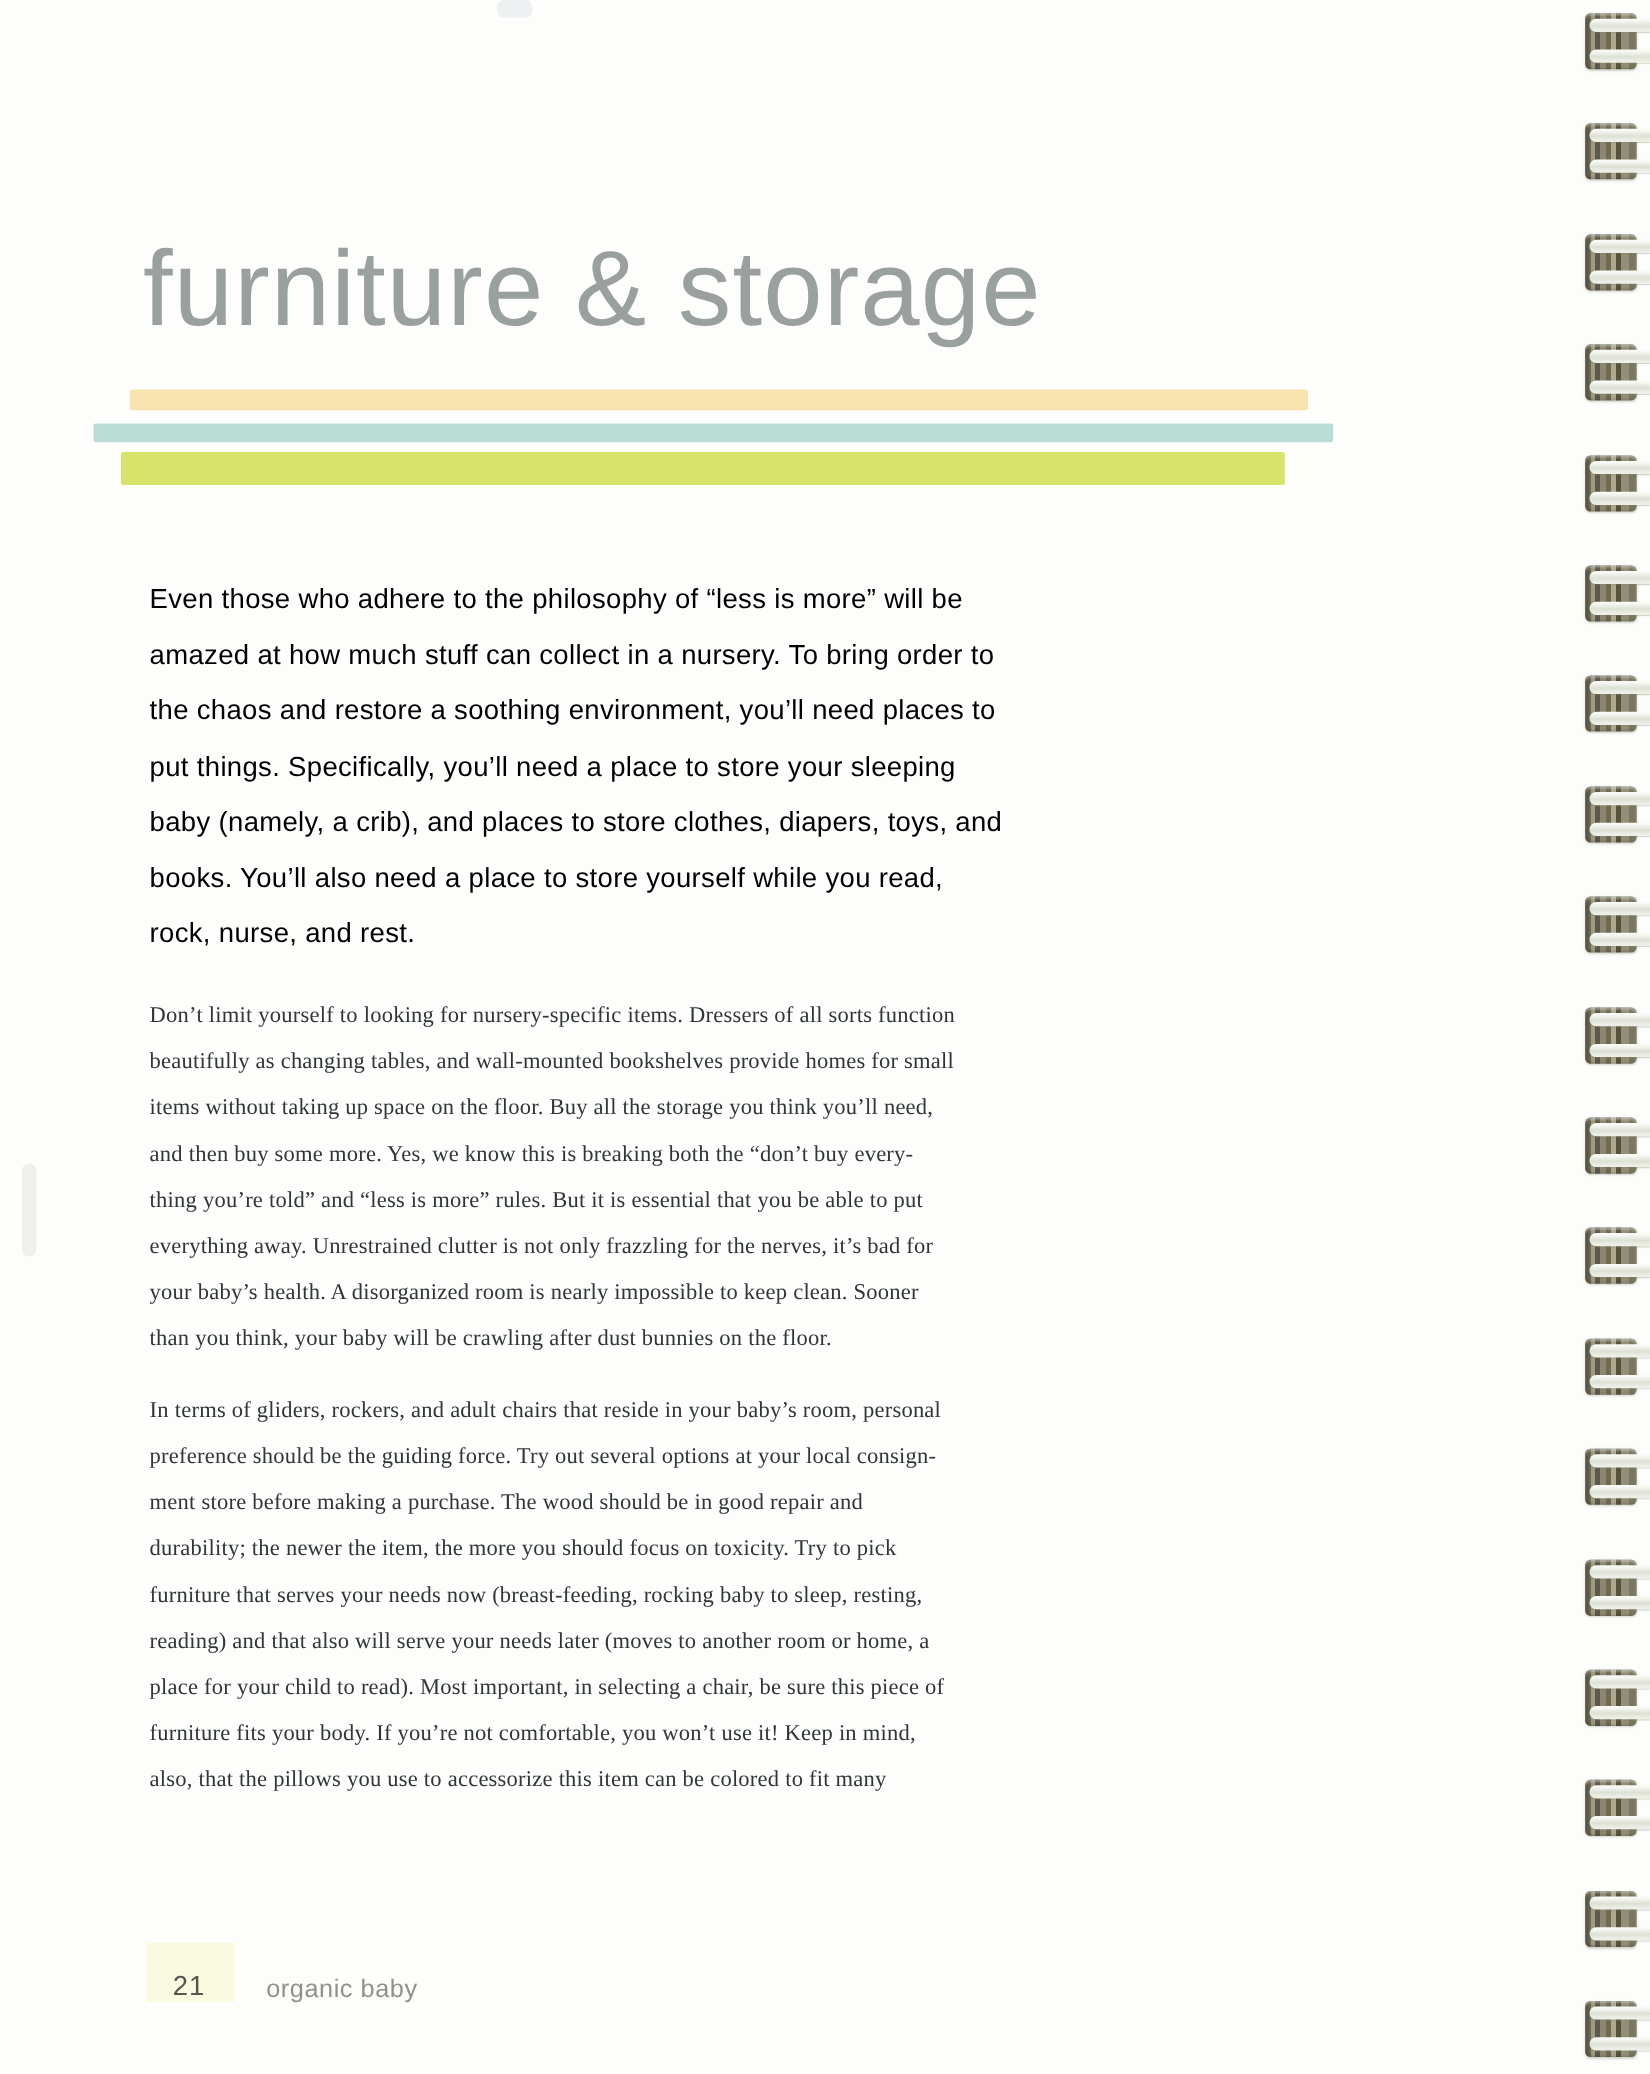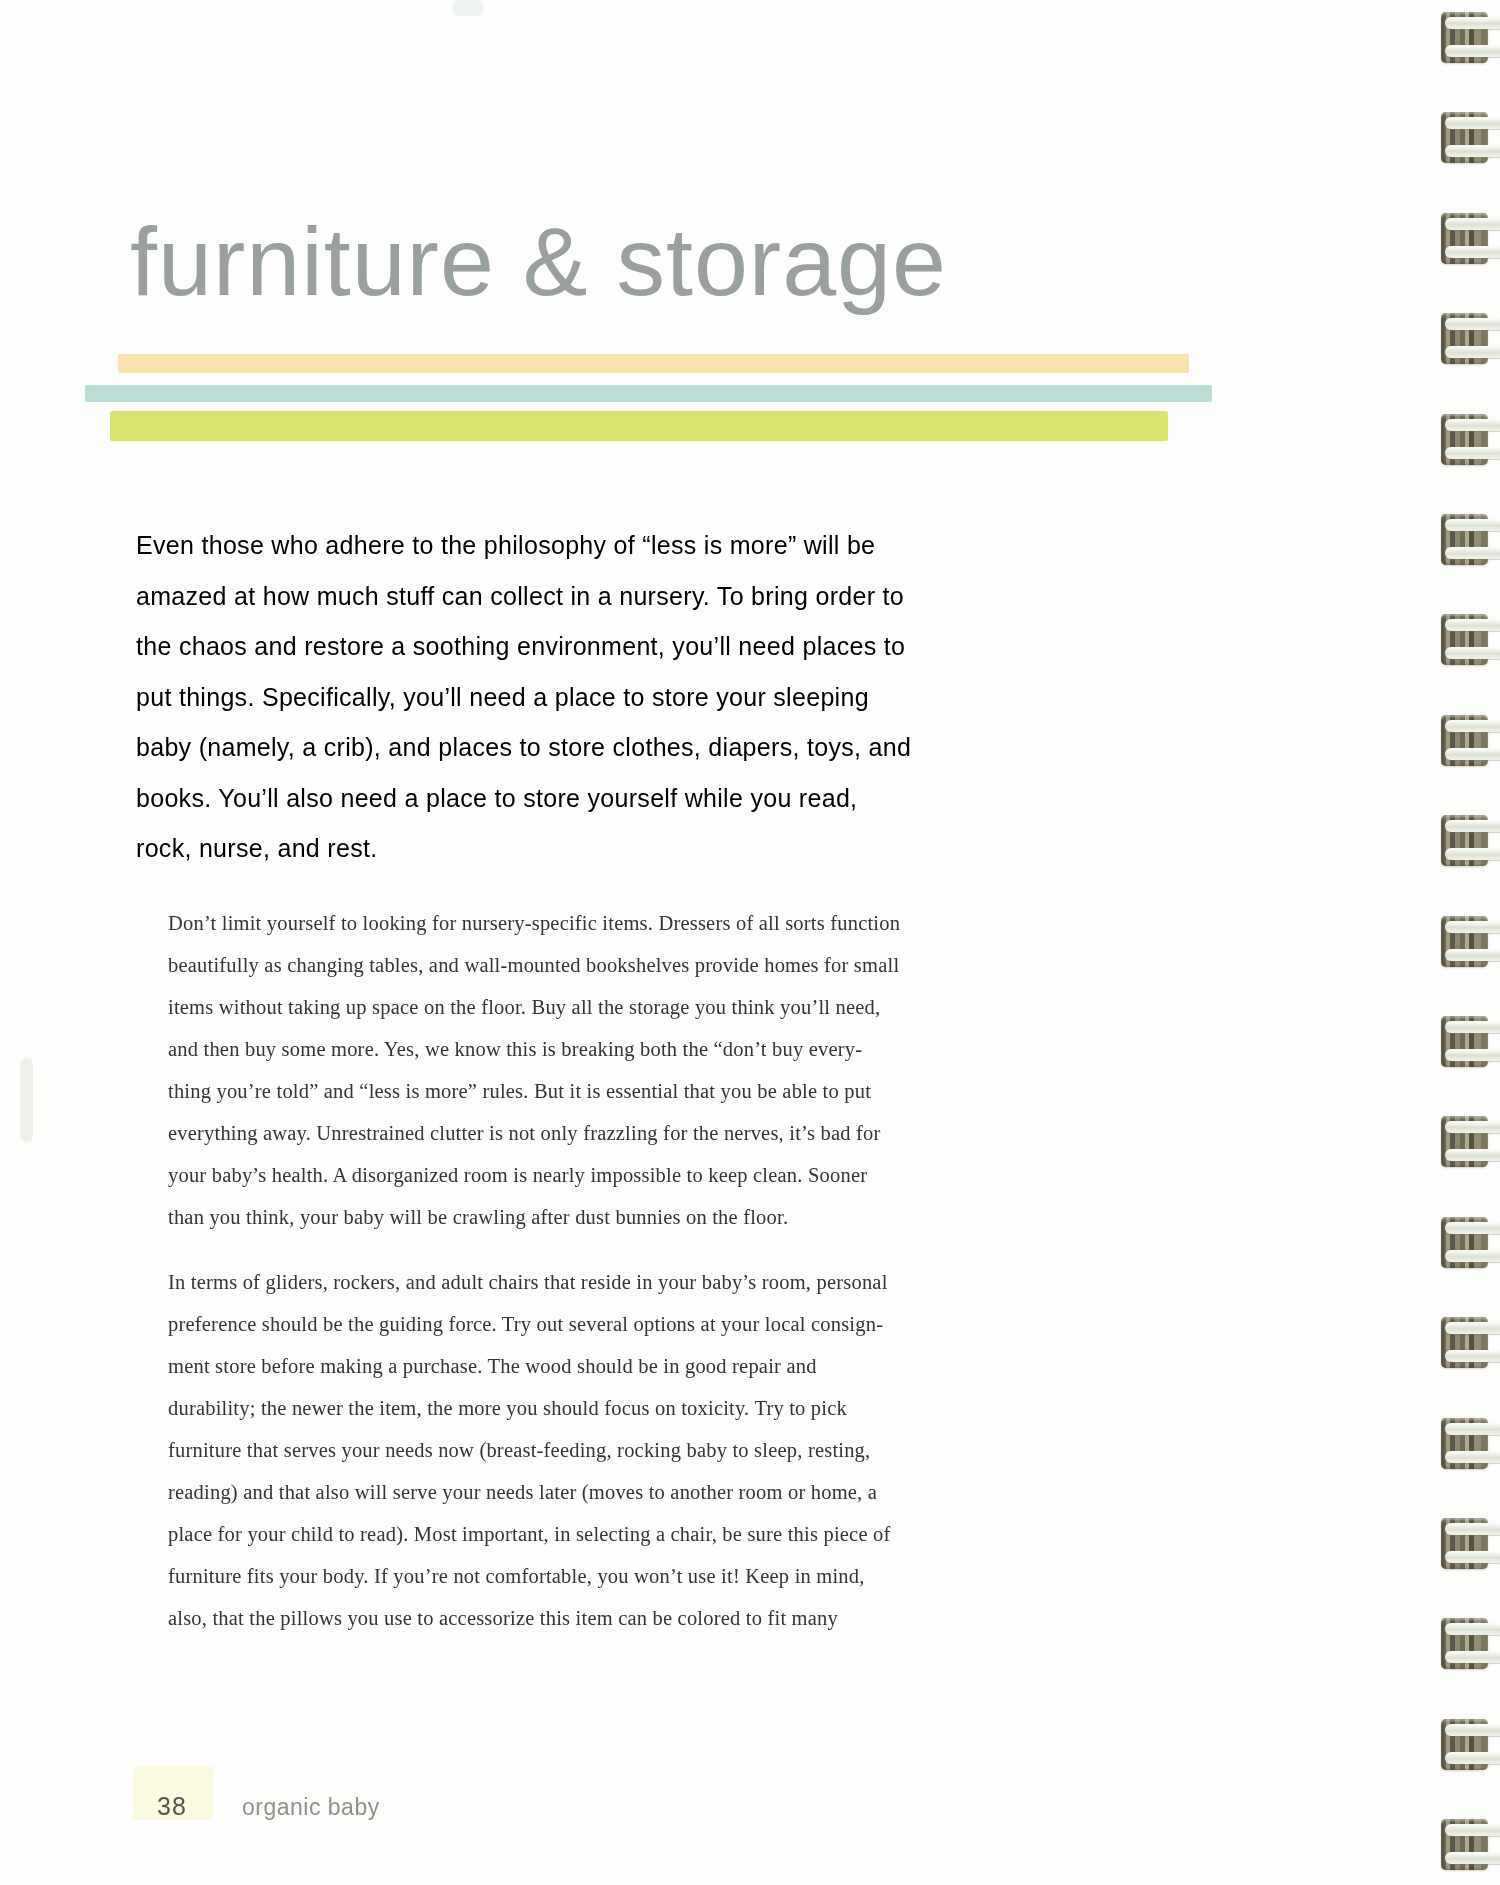--- a/index.html
+++ b/index.html
@@ -31,21 +31,20 @@
     letter-spacing:.3px;
   }
   .intro .tline{white-space:nowrap;}
 
   
   .body-para{
     position:absolute;left:136px;
     font-family:"Liberation Serif",serif;
     font-size:20.5px;line-height:42px;color:#2f3538;
     letter-spacing:.2px;
-    margin-left:32px;
   }
   .para1{top:902px;}
   .para2{top:1261px;}
   .body-para .tline{white-space:nowrap;}
 
   
   .footer-square{
     position:absolute;left:133px;top:1766px;width:80px;height:54px;
     background:#fafae0;
   }
@@ -120,21 +119,21 @@
       <div class="tline">ment store before making a purchase. The wood should be in good repair and</div>
       <div class="tline">durability; the newer the item, the more you should focus on toxicity. Try to pick</div>
       <div class="tline">furniture that serves your needs now (breast-feeding, rocking baby to sleep, resting,</div>
       <div class="tline">reading) and that also will serve your needs later (moves to another room or home, a</div>
       <div class="tline">place for your child to read). Most important, in selecting a chair, be sure this piece of</div>
       <div class="tline">furniture fits your body. If you’re not comfortable, you won’t use it! Keep in mind,</div>
       <div class="tline">also, that the pillows you use to accessorize this item can be colored to fit many</div>
     </div>
 
   <div class="footer-square"></div>
-  <span class="page-num">38</span>
+  <span class="page-num">21</span>
   <span class="book-title">organic baby</span>
 
   <div class="artifact artifact-top"></div>
   <div class="artifact artifact-left"></div>
 
   <div class="binding" id="binding">
       <div class="coil" style="top: 12px;">
         <div class="hole"></div>
         <div class="wire wire-top"></div>
         <div class="wire wire-bot"></div>

